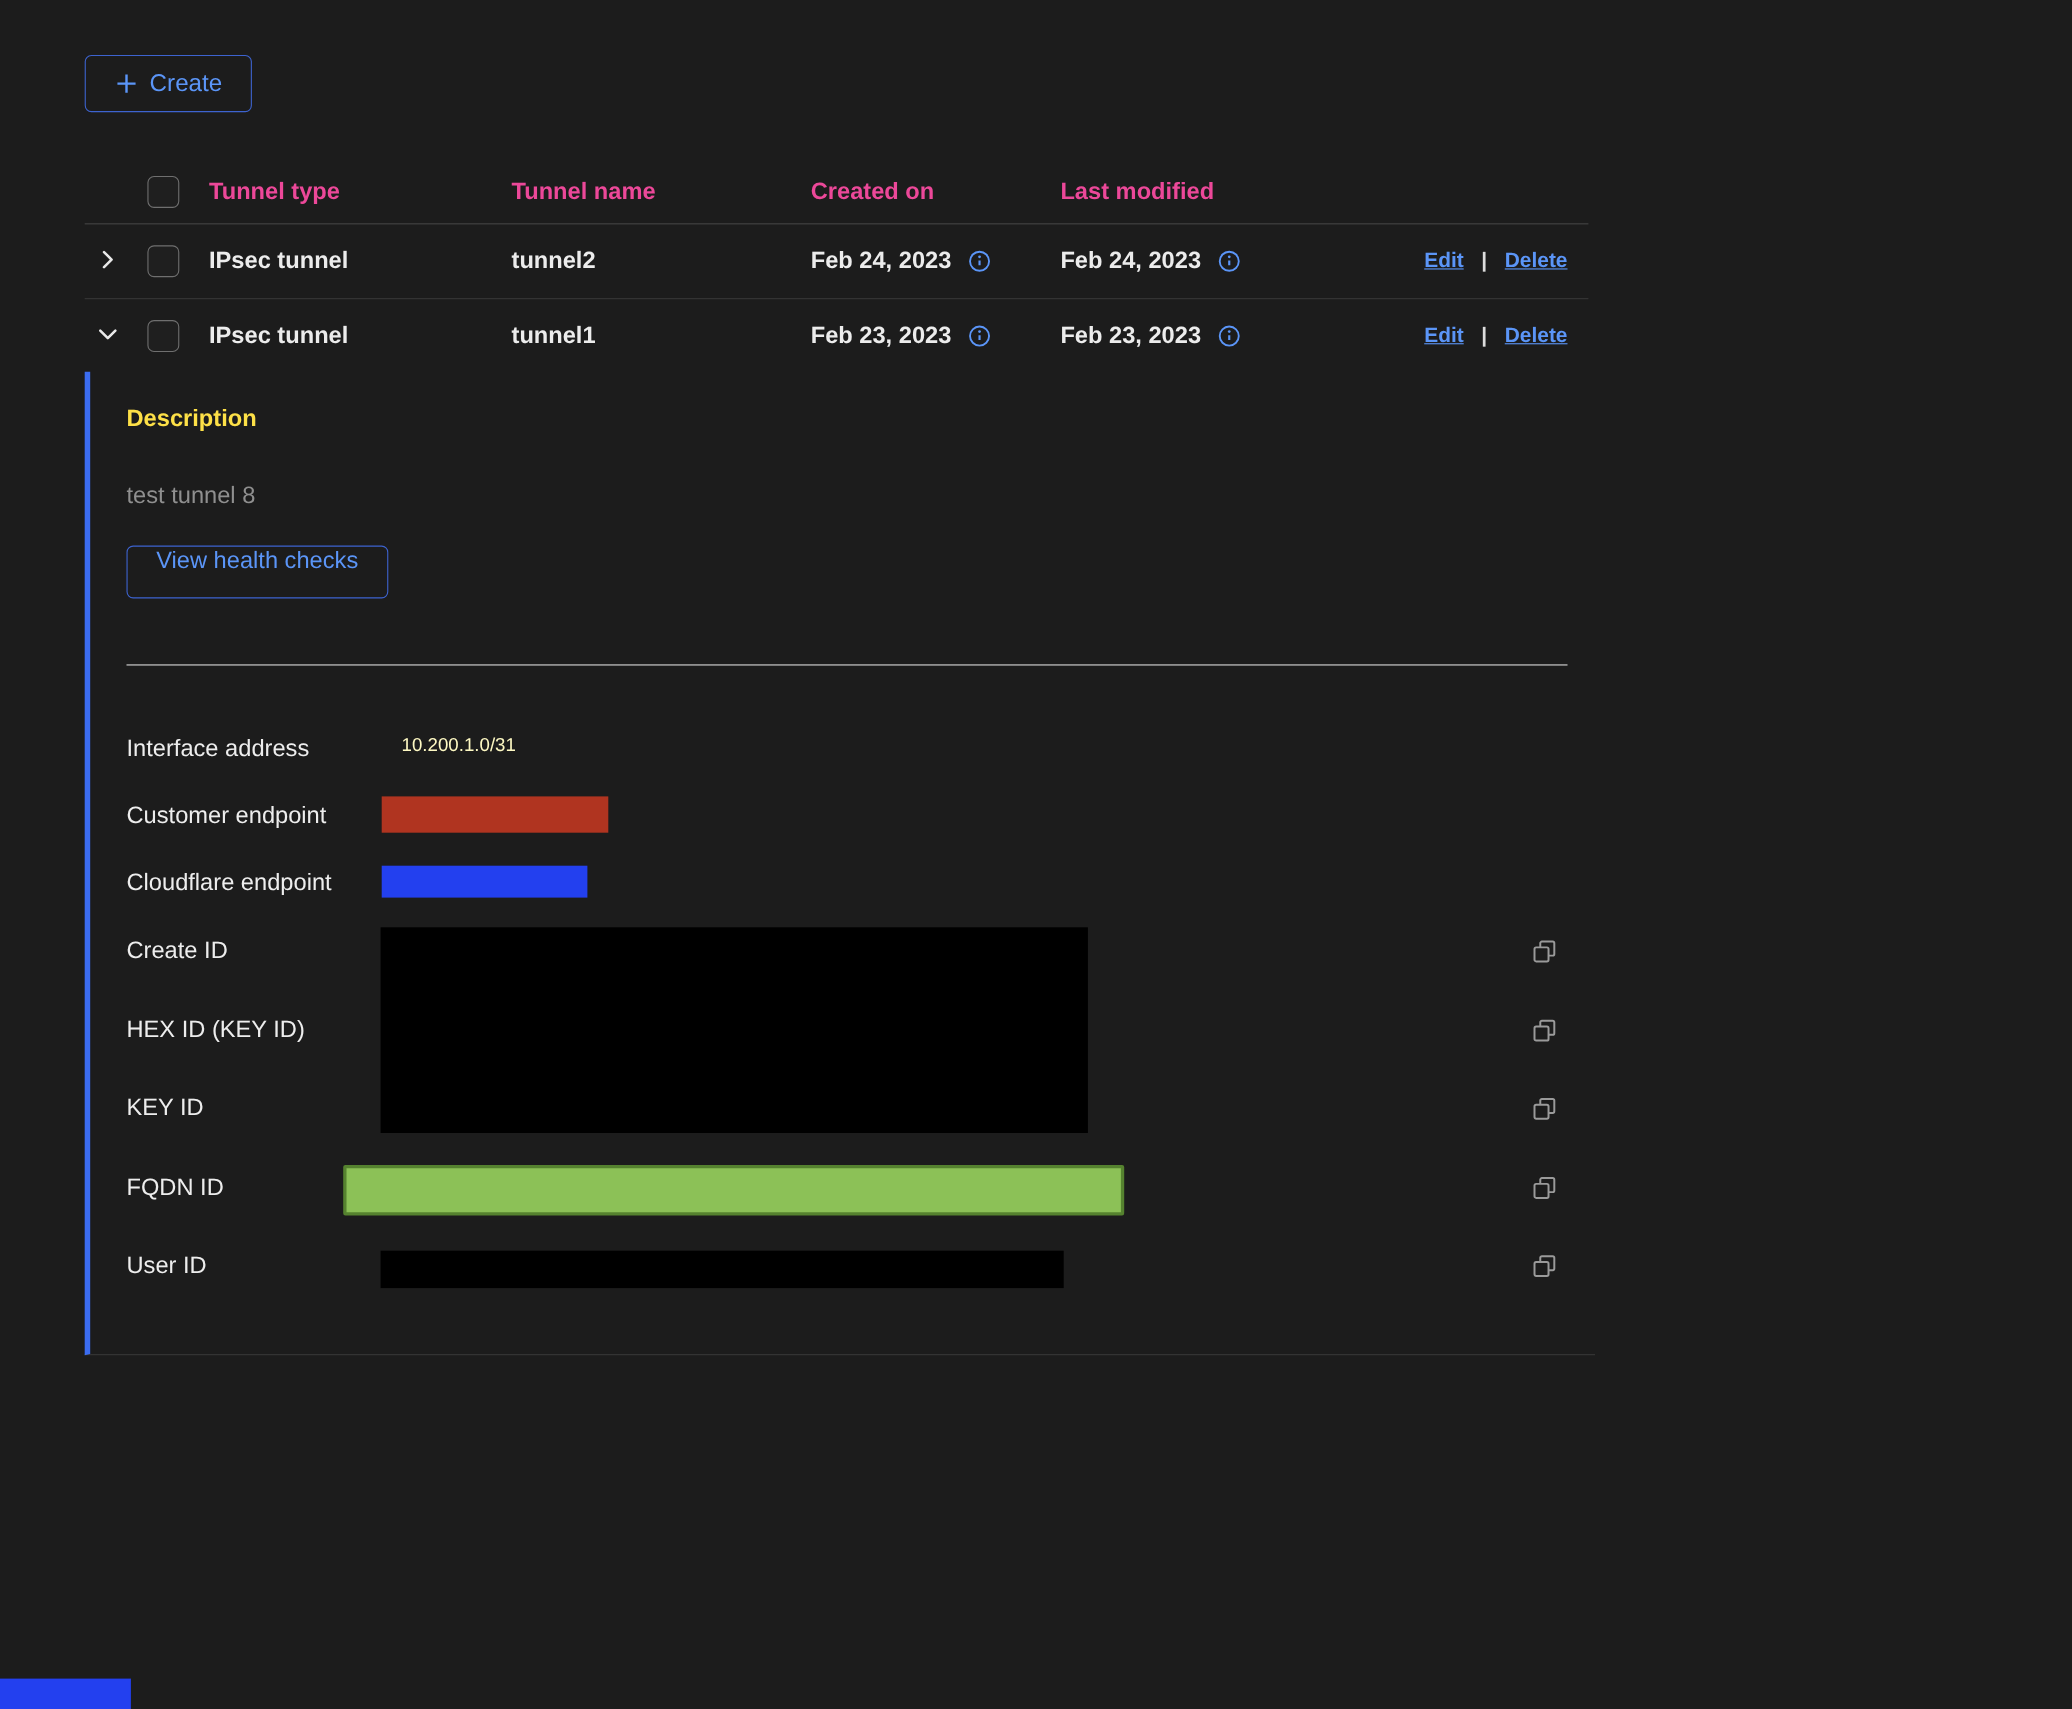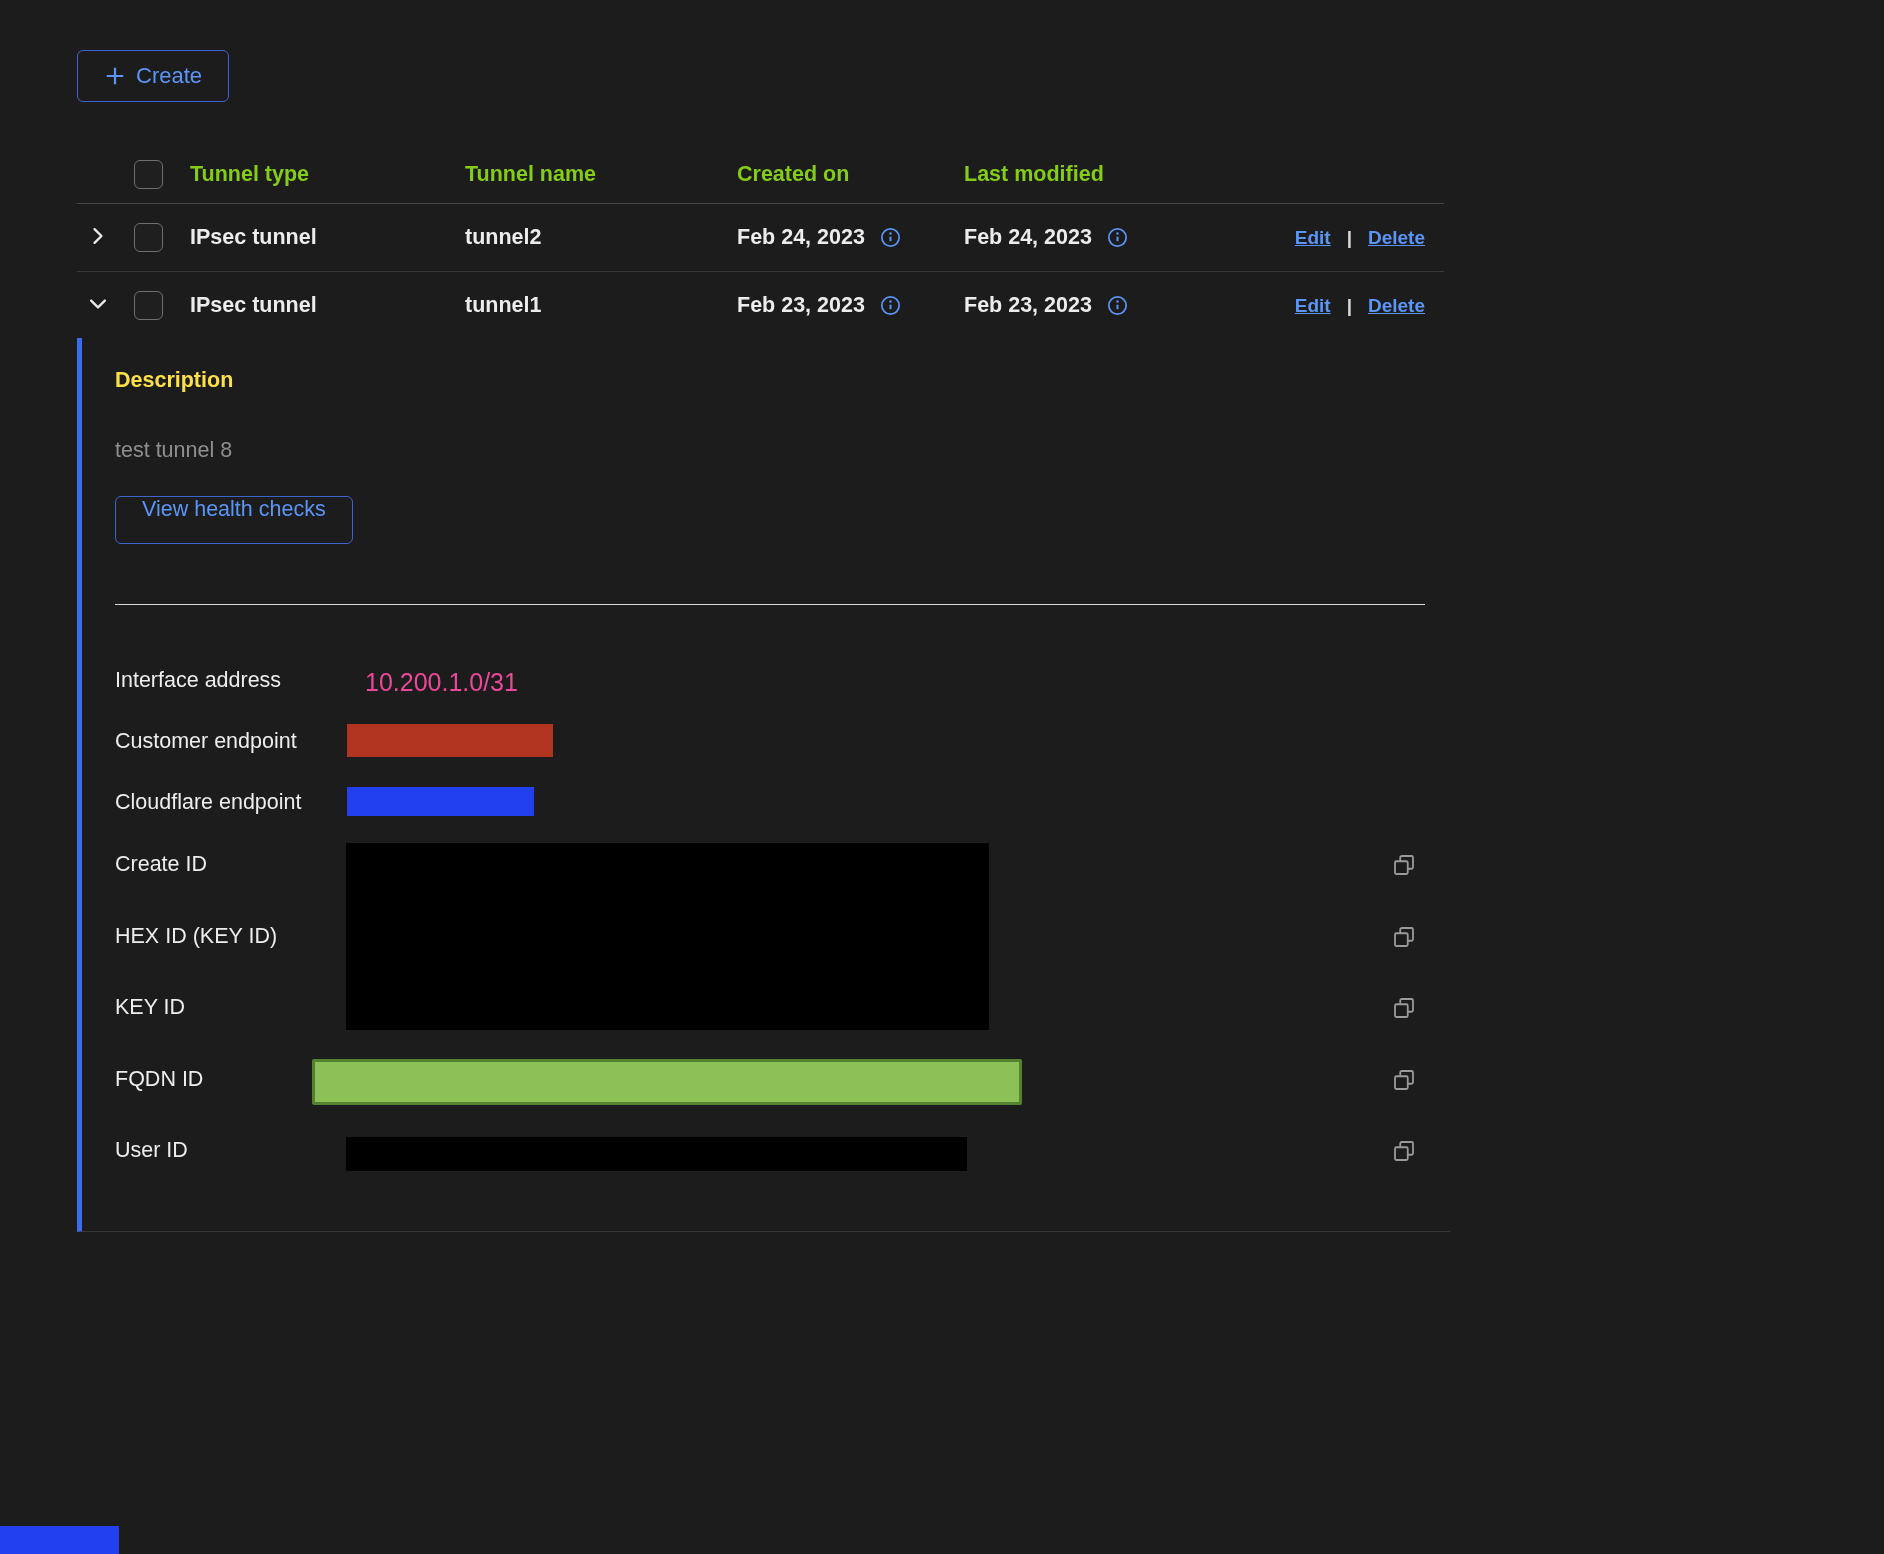--- a/index.html
+++ b/index.html
@@ -12,21 +12,21 @@
     display:inline-flex;align-items:center;gap:10px;
     padding:0 26px;border:1px solid #3d63cf;border-radius:6px;
     background:transparent;color:#5b95f7;font-size:22px;cursor:pointer;
     font-family:"Liberation Sans", sans-serif;
   }
   .create-btn svg{display:block;}
 
   
   .table{position:absolute;left:77px;top:146px;width:1367px;}
   .tbl-grid{display:grid;grid-template-columns:47px 66px 275px 272px 227px 1fr 180px;align-items:center;font-weight:bold;}
-  .tbl-header{height:57px;border-bottom:1px solid #454545;font-weight:700;font-size:21.5px;color:#84cc16;}
+  .tbl-header{height:57px;border-bottom:1px solid #454545;font-weight:700;font-size:21.5px;color:#ec4899;}
   .tbl-row{height:67px;border-bottom:1px solid #373737;font-size:21.5px;color:#ececec;}
   .cell-chevron{display:flex;align-items:center;padding-left:10px;}
   .cell-checkbox{display:flex;align-items:center;padding-left:10px;}
   .checkbox{width:27px;height:27px;border:1.5px solid #6f6f6f;border-radius:6px;background:#1f1f1f;cursor:pointer;}
   .cell-date{display:flex;align-items:center;gap:15px;}
   .cell-actions{display:flex;align-items:center;justify-content:flex-end;gap:16px;padding-right:19px;font-size:19px;}
   .link{color:#5b95f7;text-decoration:underline;cursor:pointer;}
   .pipe{color:#dcdcdc;}
   .chev-btn{background:none;border:none;padding:0;margin:0;cursor:pointer;display:flex;align-items:center;}
   .info-icon{color:#5b95f7;display:inline-flex;cursor:pointer;}
@@ -34,21 +34,21 @@
   
   .details{
     position:absolute;left:77px;top:338px;width:1373px;height:894px;
     border-left:5px solid #3b6cf0;border-bottom:1px solid #373737;
     box-sizing:border-box;
   }
   .abs{position:absolute;}
   .d-label{font-size:21.5px;color:#ededed;}
   .d-title{font-size:21.5px;font-weight:700;color:#fde047;}
   .d-muted{font-size:21.5px;color:#8f8f8f;}
-  .d-value{font-size:25px;color:#ec4899;}
+  .d-value{font-size:17px;color:#fef9c3;}
   .health-btn{
     display:inline-flex;align-items:flex-start;height:48px;padding:0 26px;
     border:1px solid #3d63cf;border-radius:6px;background:transparent;
     color:#5b95f7;font-size:21.5px;cursor:pointer;font-family:"Liberation Sans", sans-serif;
   }
   .divider{height:1px;background:#d9d9d9;}
   .redact{display:block;}
   .copy-btn{background:none;border:none;padding:0;cursor:pointer;display:flex;}
 
   .bottom-bar{position:absolute;left:0;top:1526px;width:119px;height:28px;background:#2340ef;}

